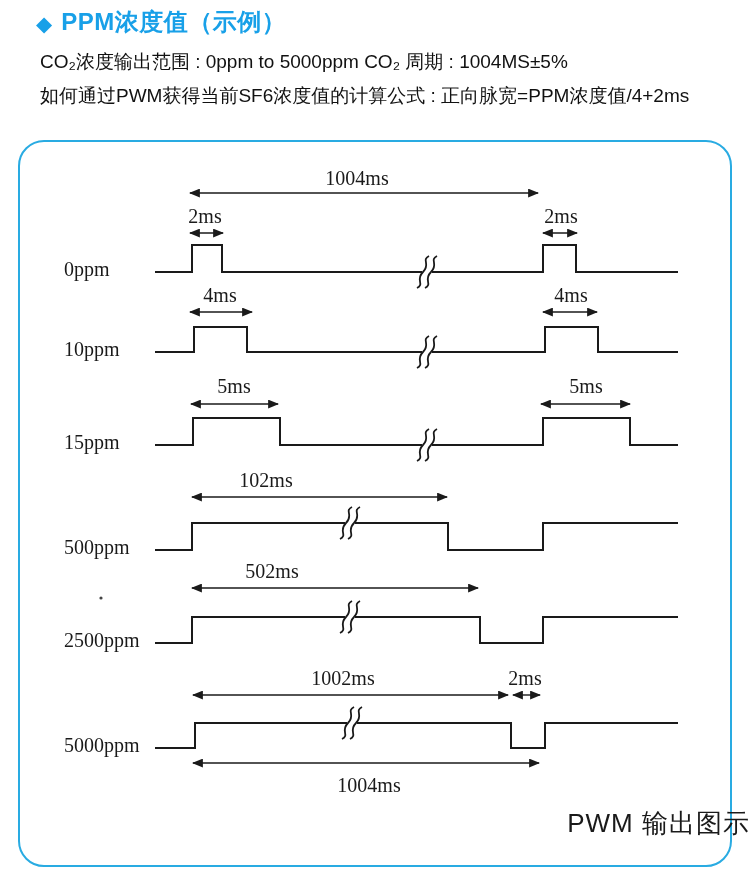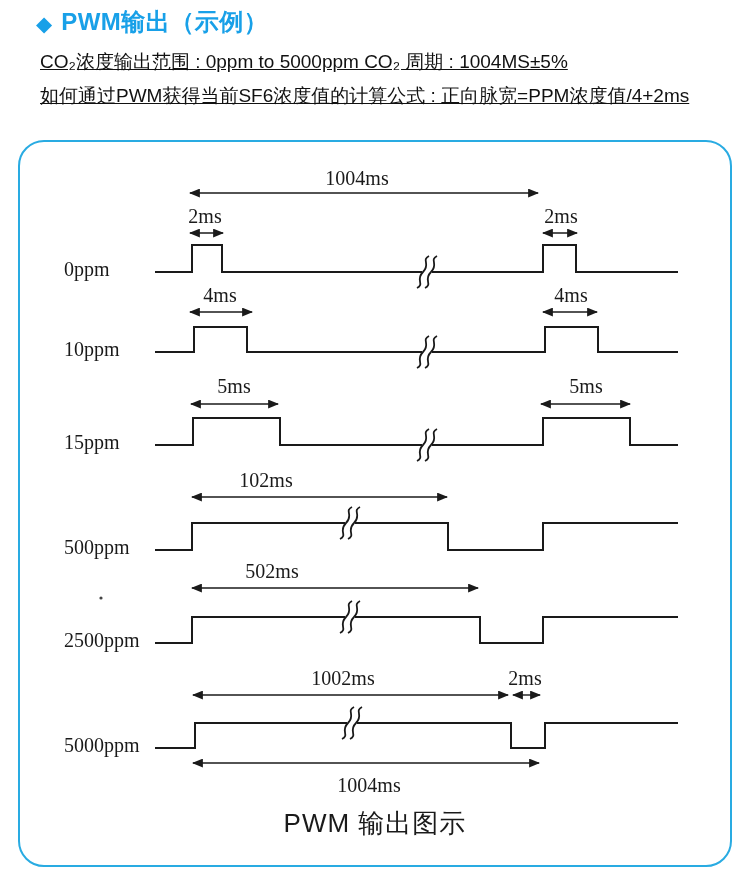--- a/index.html
+++ b/index.html
@@ -2,34 +2,34 @@
 <html><head>
 <meta charset="utf-8">
 <style>
   html,body{margin:0;padding:0;background:#ffffff;}
   body{width:750px;height:887px;position:relative;overflow:hidden;
        font-family:"Liberation Sans","DejaVu Sans",sans-serif;color:#1a1a1a;}
   .header{position:absolute;left:36px;top:6px;display:flex;align-items:center;gap:9px;}
   .diamond{font-size:21px;line-height:1;transform:translateY(1px);}
   .title{font-size:24px;font-weight:bold;letter-spacing:0.5px;}
   .intro{position:absolute;left:40px;top:48px;width:700px;}
-  .intro p{margin:0 0 6px 0;font-size:19px;line-height:28px;color:#111;text-decoration:underline;}
+  .intro p{margin:0 0 6px 0;font-size:19px;line-height:28px;color:#111;}
   .diagram-box{position:absolute;left:18px;top:140px;width:710px;height:723px;
        border:2px solid #29ABE2;border-radius:26px;background:#ffffff;}
   #diagram-svg{position:absolute;left:0;top:0;width:750px;height:887px;pointer-events:none;}
-  .caption{position:absolute;left:0;top:806px;width:750px;text-align:center;
+  .caption{position:absolute;left:0;top:806px;width:750px;text-align:right;
        font-size:26px;letter-spacing:1px;color:#1a1a1a;}
   .wave-label{font-family:"Liberation Serif","DejaVu Serif",serif;}
 </style>
 </head>
 <body>
 
 <div class="header">
   <span class="diamond" style="color: rgb(24, 160, 232);">◆</span>
-  <span class="title" style="color: rgb(24, 160, 232);">PWM输出（示例）</span>
+  <span class="title" style="color: rgb(24, 160, 232);">PPM浓度值（示例）</span>
 </div>
 
 <div class="intro">
   <p>CO₂浓度输出范围 : 0ppm to 5000ppm   CO₂ 周期 : 1004MS±5%</p>
   <p>如何通过PWM获得当前SF6浓度值的计算公式 : 正向脉宽=PPM浓度值/4+2ms</p>
 </div>
 
 <div class="diagram-box" style="border-color: rgb(41, 171, 226);"></div>
 
 <svg id="diagram-svg" viewBox="0 0 750 887" xmlns="http://www.w3.org/2000/svg">

